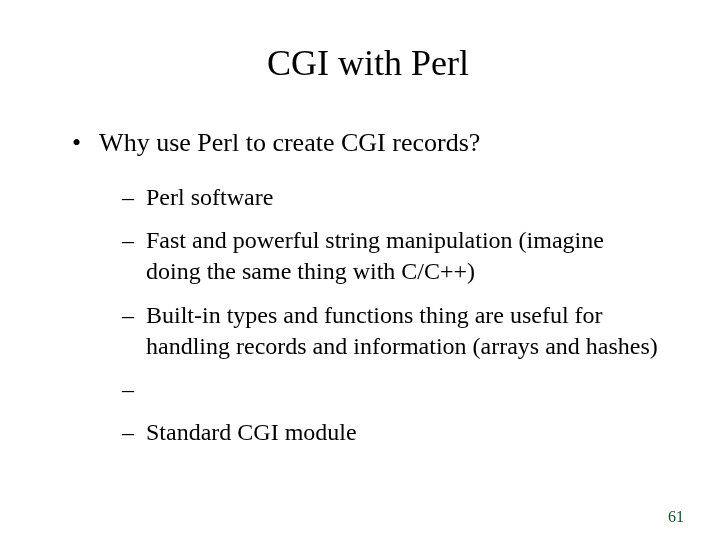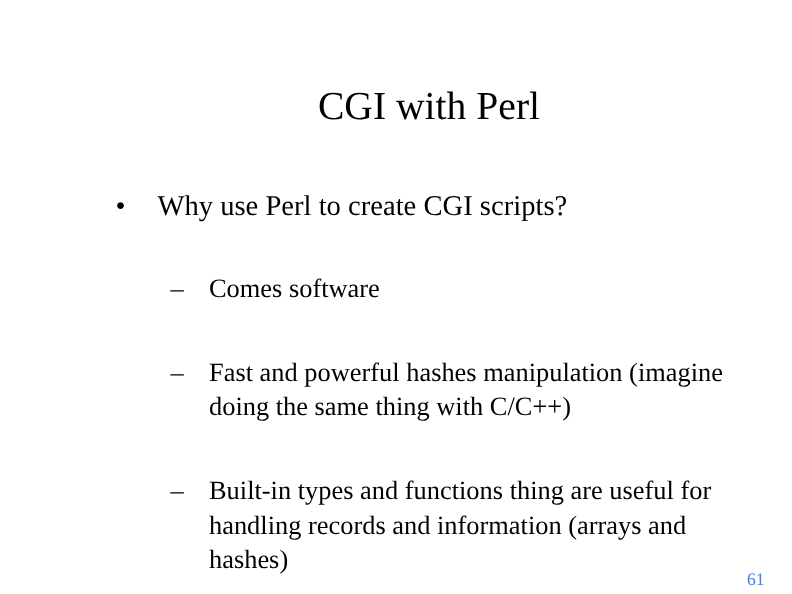--- a/index.html
+++ b/index.html
@@ -1,16 +1,16 @@
 <!DOCTYPE html>
 <html><head>
 <meta charset="utf-8">
 <style>
   * {
-    margin: 15px;
+    margin: 4px;
     padding: 0;
     box-sizing: border-box;
   }
   body {
     width: 720px;
     height: 540px;
     background: #ffffff;
     font-family: "Times New Roman", Times, serif;
     color: #000000;
     position: relative;
@@ -41,49 +41,50 @@
   }
   .level2 .dash {
     margin-right: 8px;
     flex-shrink: 0;
   }
   .page-number {
     position: absolute;
     bottom: 18px;
     right: 40px;
     font-size: 16px;
-    color: #3b82f6;
+    color: #14532d;
   }
 </style>
 </head>
 <body>
 
 <h1 class="title">CGI with Perl</h1>
 
 <div class="level1">
   <span class="bullet">•</span>
-  <span>Why use Perl to create CGI scripts?</span>
+  <span>Why use Perl to create CGI records?</span>
 </div>
 
 <div class="level2">
   <span class="dash">–</span>
-  <span>Comes software</span>
+  <span>Perl software</span>
 </div>
 
 <div class="level2">
   <span class="dash">–</span>
-  <span>Fast and powerful hashes manipulation (imagine doing the same thing with C/C++)</span>
+  <span>Fast and powerful string manipulation (imagine doing the same thing with C/C++)</span>
 </div>
 
 <div class="level2">
   <span class="dash">–</span>
   <span>Built-in types and functions thing are useful for handling records and information (arrays and hashes)</span>
 </div>
 
 <div class="level2">
   <span class="dash">–</span>
 </div>
 
 <div class="level2">
   <span class="dash">–</span>
+  <span>Standard CGI module</span>
 </div>
 
 <div class="page-number">61</div>
 
 </body></html>

